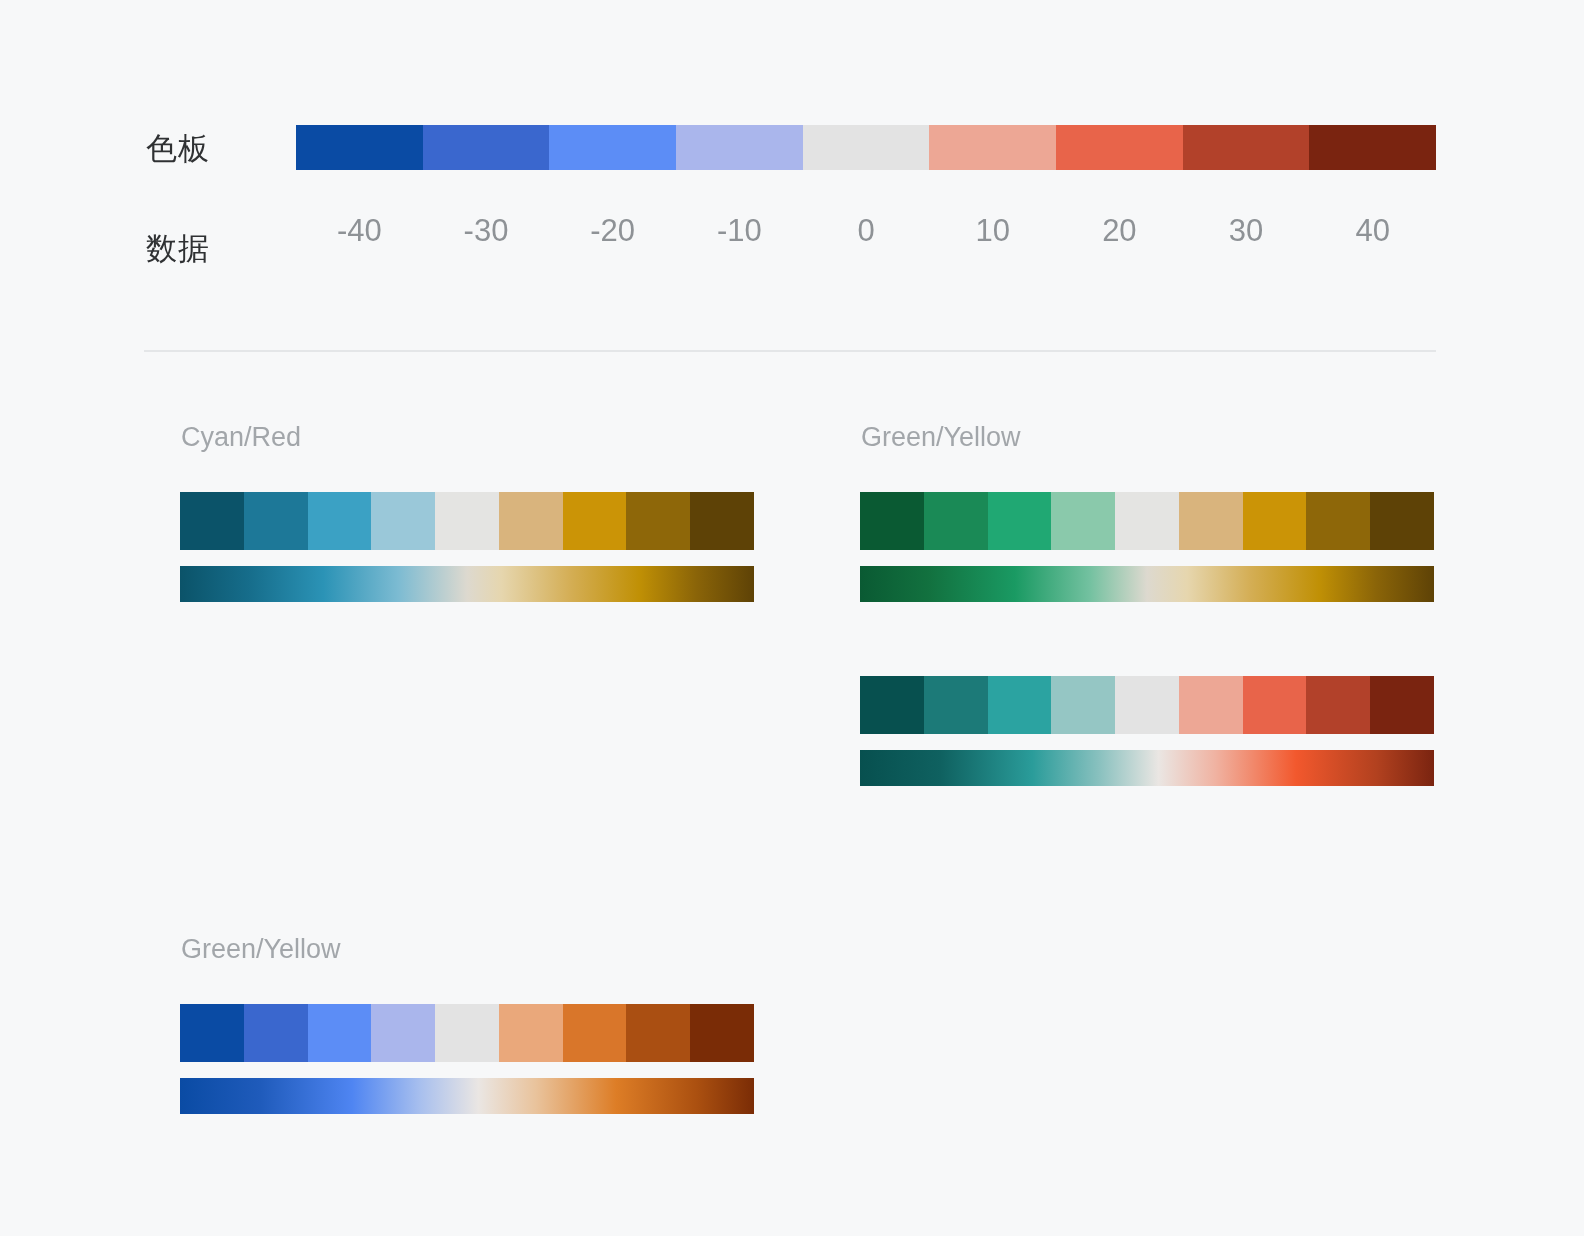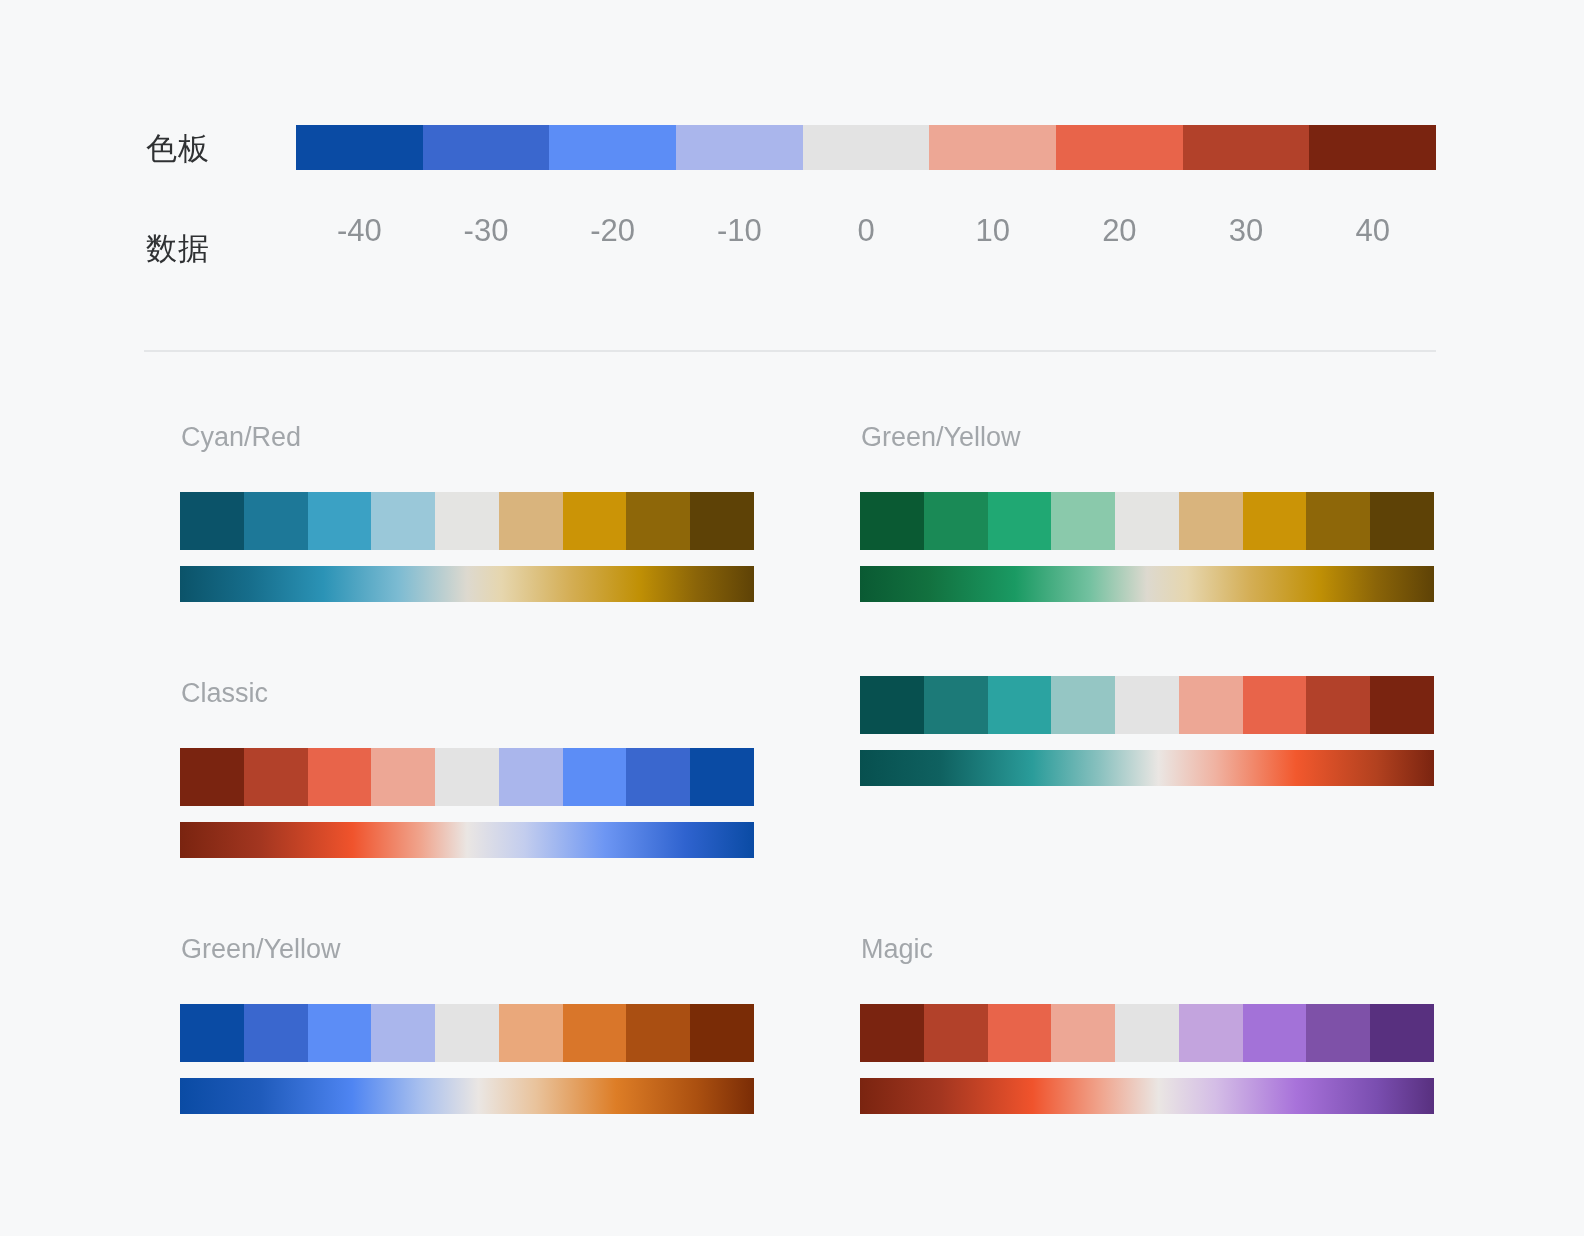--- a/index.html
+++ b/index.html
@@ -181,35 +181,20 @@
           <span style="background: rgb(228, 228, 226);"></span>
           <span style="background: rgb(217, 180, 125);"></span>
           <span style="background: rgb(203, 148, 6);"></span>
           <span style="background: rgb(142, 103, 9);"></span>
           <span style="background: rgb(94, 66, 6);"></span>
         </div>
         <div class="gradient-strip" style="background: linear-gradient(to right, rgb(10, 90, 51) 0%, rgb(18, 113, 63) 12%, rgb(26, 154, 99) 27%, rgb(115, 193, 160) 40%, rgb(221, 217, 207) 50%, rgb(230, 214, 174) 57%, rgb(212, 174, 85) 68%, rgb(192, 144, 5) 80%, rgb(138, 100, 8) 90%, rgb(94, 66, 6) 100%);"></div>
       </div>
     </div>
     <div class="palette-row">
-      <div class="palette-cell col-left">
-        <div class="palette-name">Classic</div>
-        <div class="swatch-strip">
-          <span style="background: rgb(122, 36, 16);"></span>
-          <span style="background: rgb(178, 65, 42);"></span>
-          <span style="background: rgb(232, 100, 74);"></span>
-          <span style="background: rgb(237, 167, 149);"></span>
-          <span style="background: rgb(227, 227, 227);"></span>
-          <span style="background: rgb(170, 182, 236);"></span>
-          <span style="background: rgb(92, 141, 246);"></span>
-          <span style="background: rgb(58, 103, 206);"></span>
-          <span style="background: rgb(10, 75, 164);"></span>
-        </div>
-        <div class="gradient-strip" style="background: linear-gradient(to right, rgb(122, 36, 16) 0%, rgb(163, 54, 32) 14%, rgb(240, 83, 44) 30%, rgb(240, 165, 142) 42%, rgb(234, 230, 227) 50%, rgb(195, 205, 238) 60%, rgb(109, 150, 243) 74%, rgb(47, 99, 207) 88%, rgb(10, 75, 164) 100%);"></div>
-      </div>
       <div class="palette-cell col-right">
         <div class="swatch-strip">
           <span style="background: rgb(7, 80, 79);"></span>
           <span style="background: rgb(28, 122, 120);"></span>
           <span style="background: rgb(43, 163, 161);"></span>
           <span style="background: rgb(149, 198, 196);"></span>
           <span style="background: rgb(227, 227, 227);"></span>
           <span style="background: rgb(237, 167, 149);"></span>
           <span style="background: rgb(232, 100, 74);"></span>
           <span style="background: rgb(178, 65, 42);"></span>
@@ -227,29 +212,14 @@
           <span style="background: rgb(92, 141, 246);"></span>
           <span style="background: rgb(170, 182, 236);"></span>
           <span style="background: rgb(227, 227, 227);"></span>
           <span style="background: rgb(234, 168, 123);"></span>
           <span style="background: rgb(217, 118, 42);"></span>
           <span style="background: rgb(170, 79, 18);"></span>
           <span style="background: rgb(122, 44, 6);"></span>
         </div>
         <div class="gradient-strip" style="background: linear-gradient(to right, rgb(10, 75, 164) 0%, rgb(31, 91, 187) 14%, rgb(79, 133, 242) 30%, rgb(169, 192, 238) 42%, rgb(234, 230, 227) 52%, rgb(233, 195, 156) 62%, rgb(221, 125, 38) 76%, rgb(171, 80, 16) 90%, rgb(122, 44, 6) 100%);"></div>
       </div>
-      <div class="palette-cell col-right">
-        <div class="palette-name">Magic</div>
-        <div class="swatch-strip">
-          <span style="background: rgb(122, 36, 16);"></span>
-          <span style="background: rgb(178, 65, 42);"></span>
-          <span style="background: rgb(232, 100, 74);"></span>
-          <span style="background: rgb(237, 167, 149);"></span>
-          <span style="background: rgb(227, 227, 227);"></span>
-          <span style="background: rgb(195, 164, 222);"></span>
-          <span style="background: rgb(163, 114, 216);"></span>
-          <span style="background: rgb(126, 81, 168);"></span>
-          <span style="background: rgb(88, 48, 127);"></span>
-        </div>
-        <div class="gradient-strip" style="background: linear-gradient(to right, rgb(122, 36, 16) 0%, rgb(163, 54, 32) 14%, rgb(240, 83, 44) 30%, rgb(240, 165, 142) 42%, rgb(234, 230, 227) 52%, rgb(212, 189, 230) 62%, rgb(168, 114, 218) 76%, rgb(122, 78, 176) 90%, rgb(88, 48, 127) 100%);"></div>
-      </div>
     </div>
   </div>
 
 </body></html>

